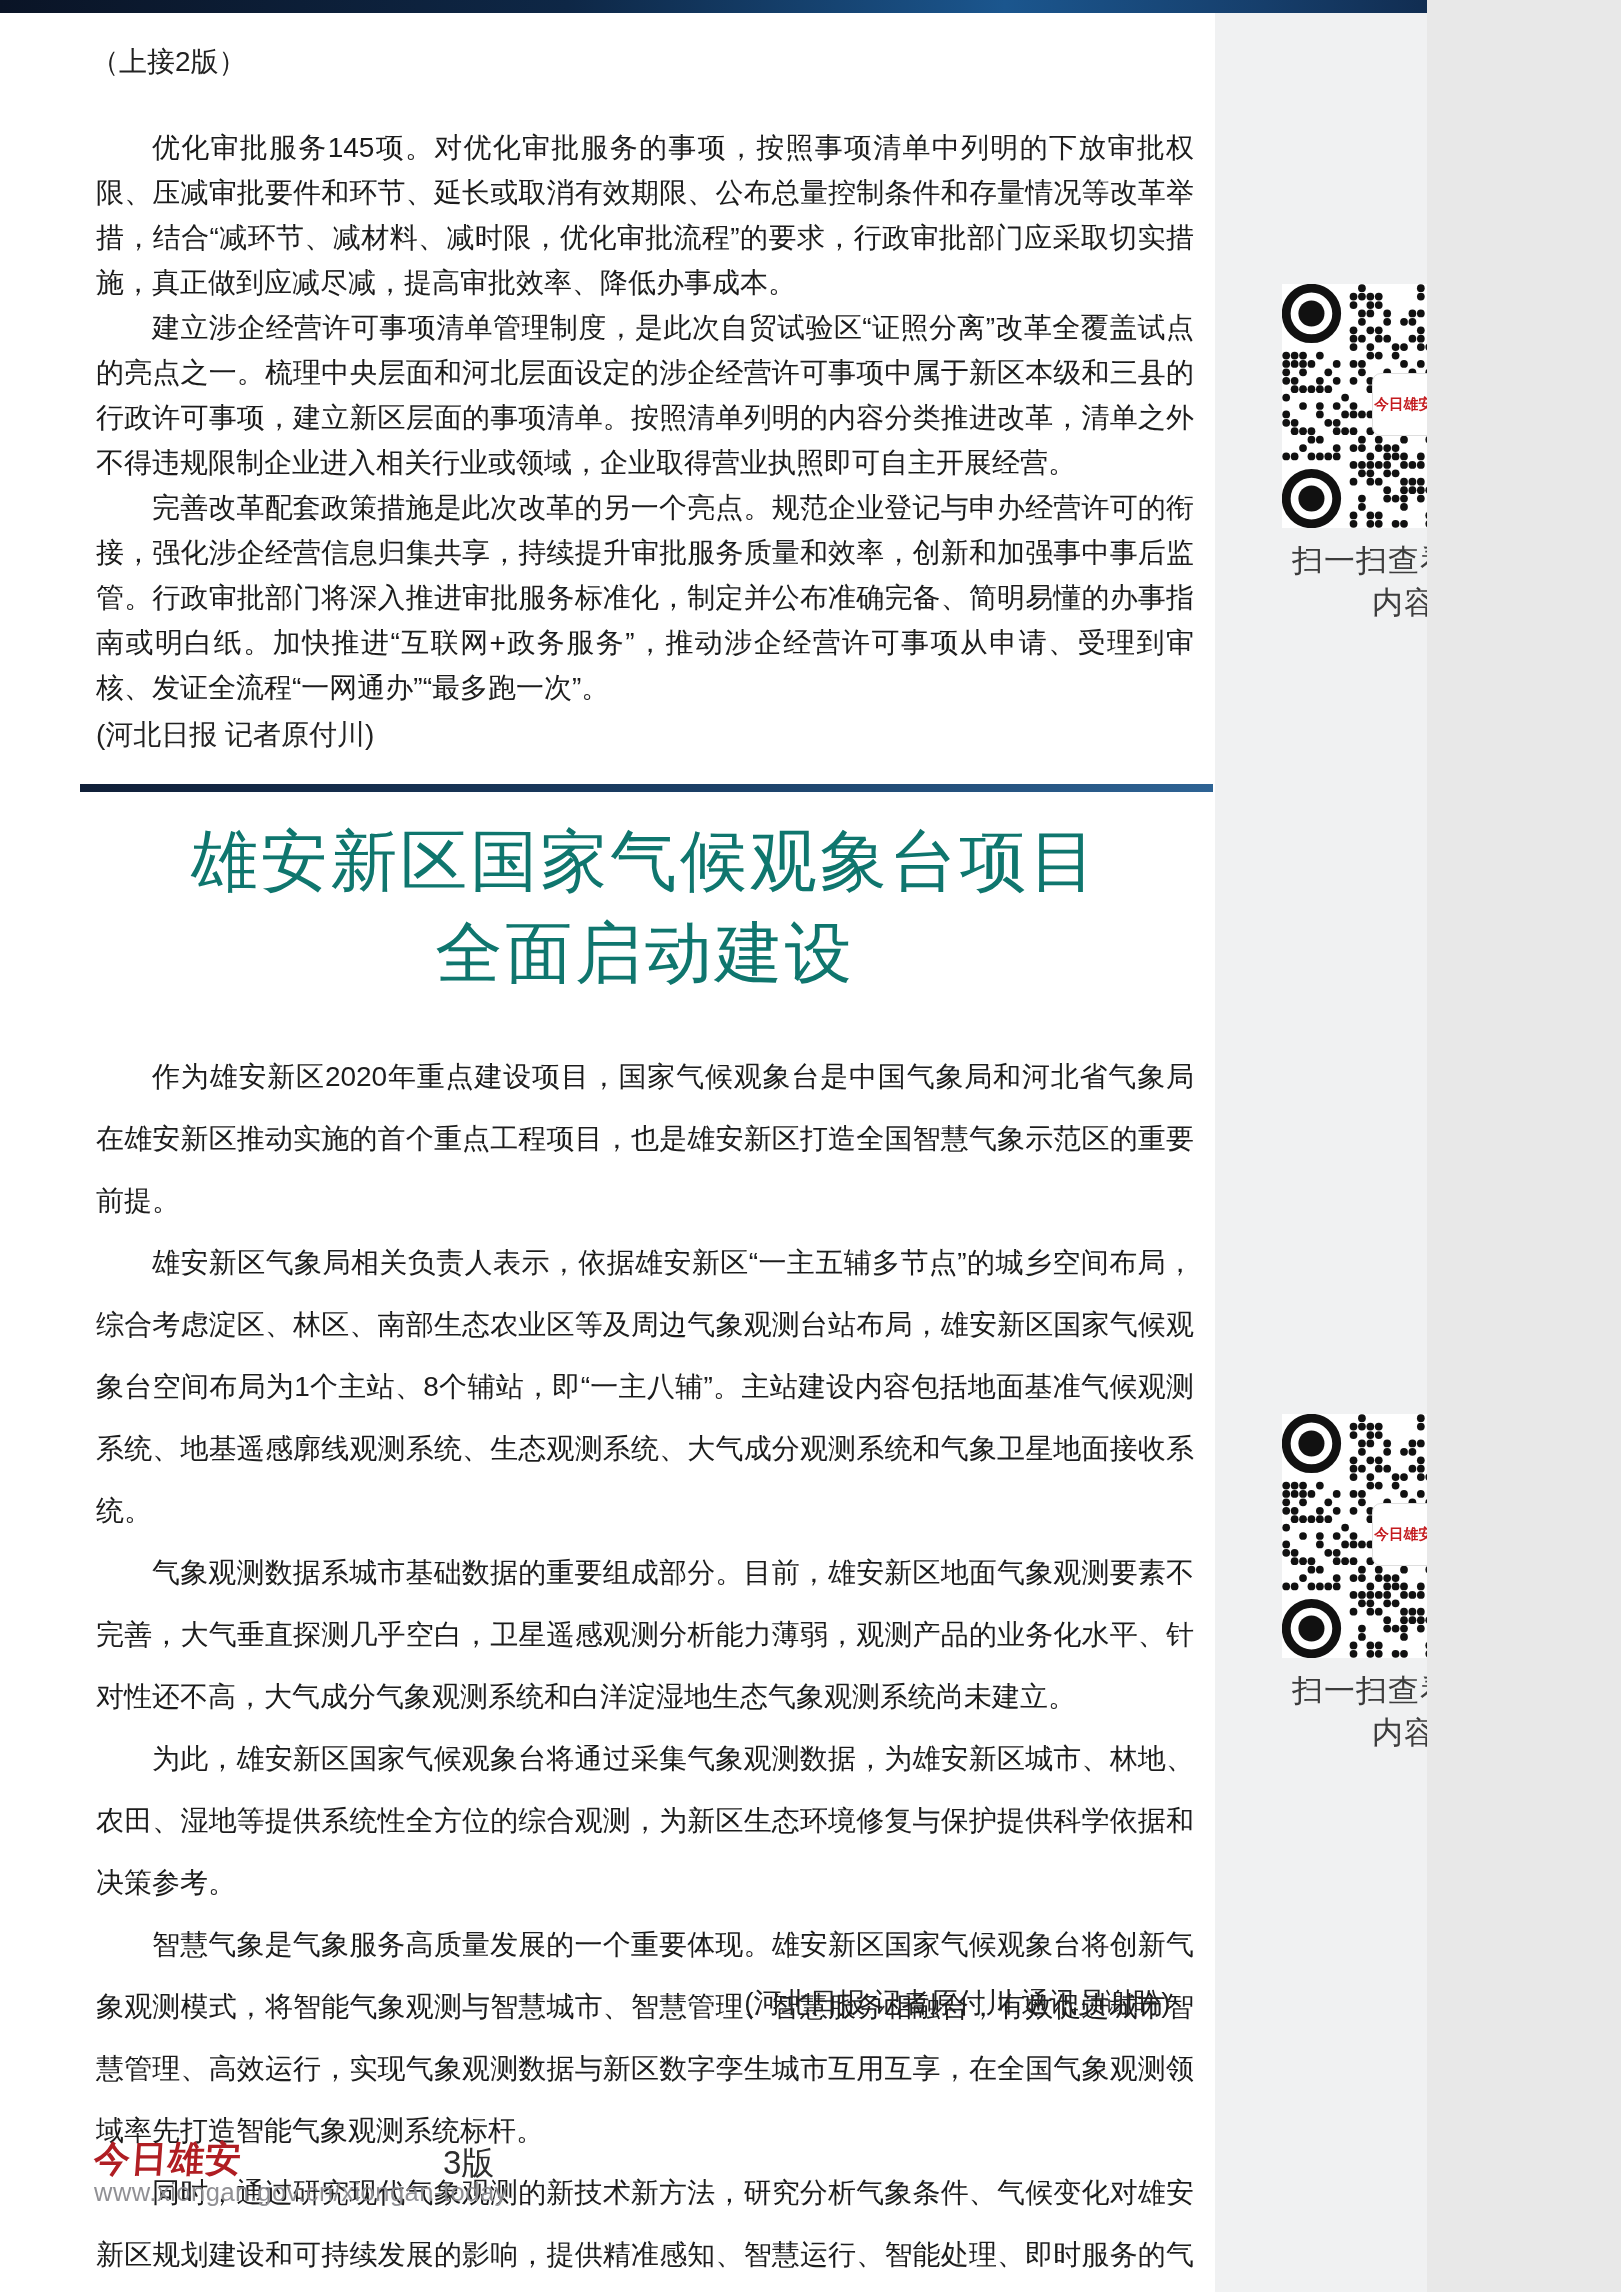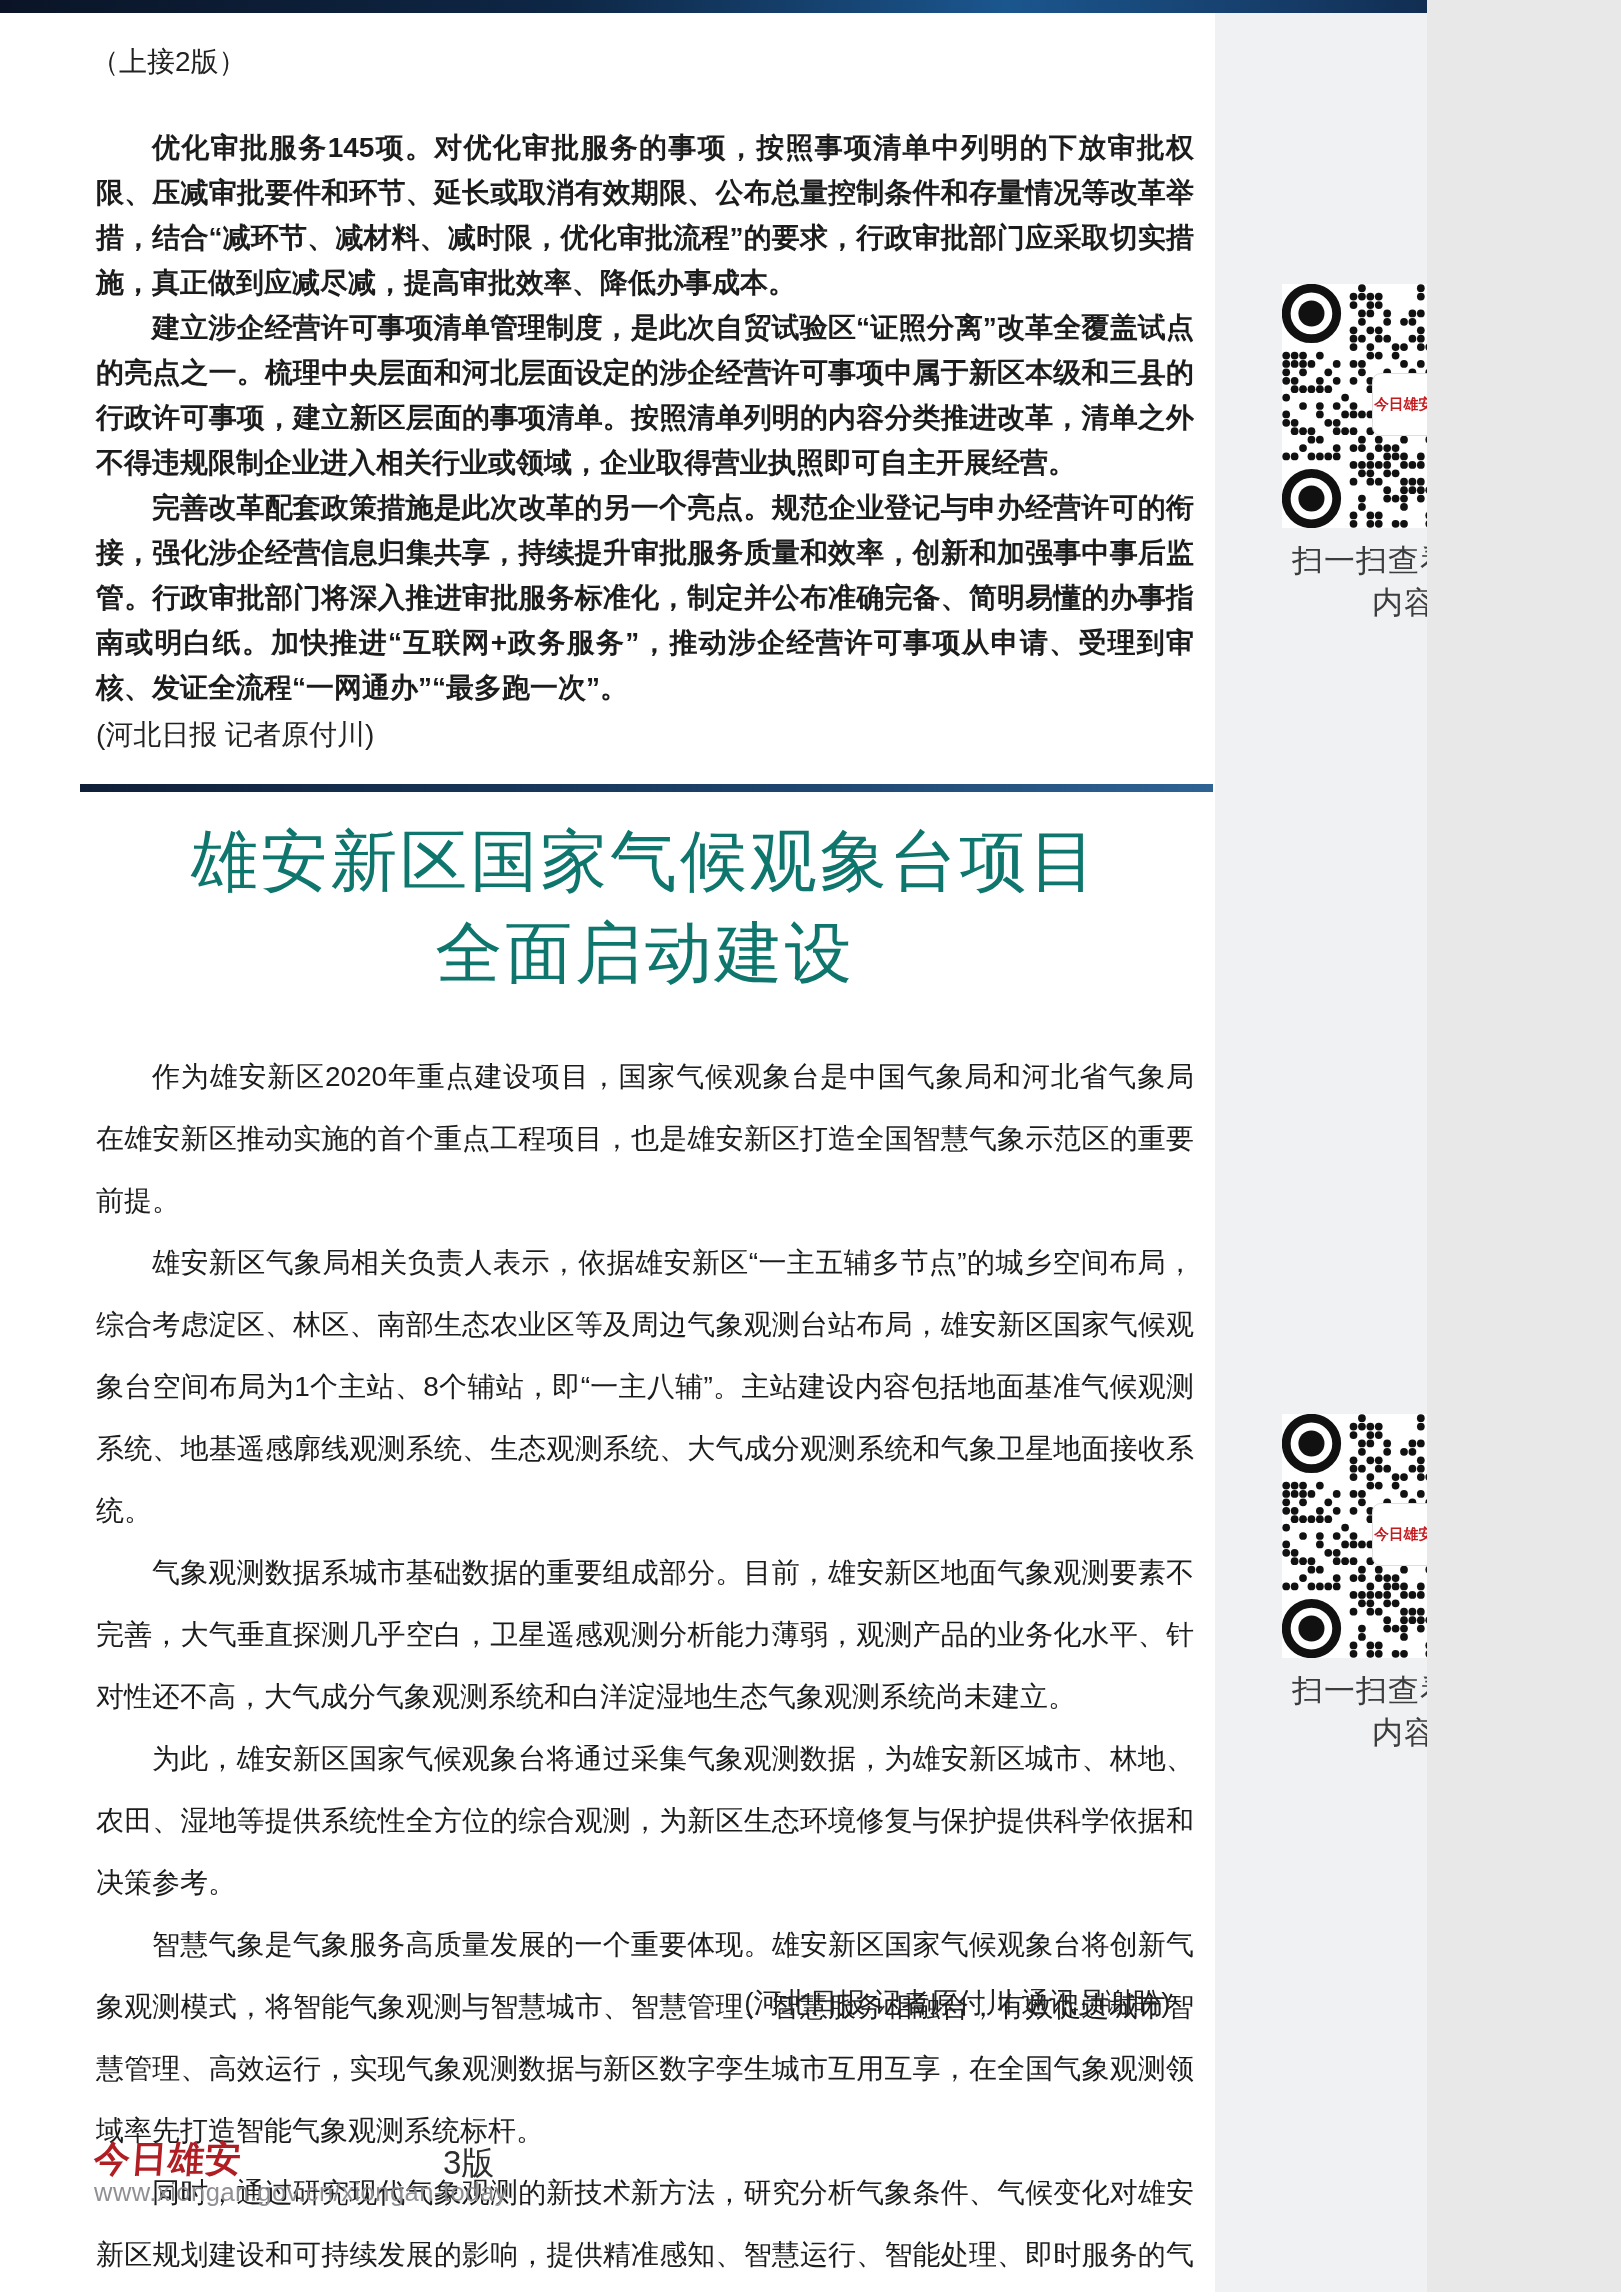--- a/index.html
+++ b/index.html
@@ -4,21 +4,21 @@
 <style>
   html,body{margin:0;padding:0;background:#e8e8e8;}
   .page{position:relative;width:1427px;height:2293px;background:#ffffff;overflow:hidden;
         font-family:"Liberation Sans","DejaVu Sans",sans-serif;color:#1c1c1c;}
   .topbar{position:absolute;left:0;top:0;width:1621px;height:12.7px;
         background:linear-gradient(90deg,#0a1426 0%,#0e2746 35%,#1b568e 62%,#163e6b 78%,#0b1933 100%);}
   .sidebar{position:absolute;left:1215px;top:12.7px;width:406px;height:2280px;background:#f0f1f2;}
   .note{position:absolute;left:91px;top:43px;font-size:28px;color:#222;}
   .art{position:absolute;left:96px;width:1098px;text-align:justify;font-size:28px;}
   .art p{margin:0;text-indent:2em;}
-  .art1{top:125px;line-height:45px;font-weight:bold;}
+  .art1{top:125px;line-height:45px;}
   .byline1{position:absolute;left:96px;top:712px;width:1098px;line-height:45px;
         text-align:left;padding-right:27.4px;box-sizing:border-box;font-size:28px;color:#222;}
   .divider{position:absolute;left:80px;top:784px;width:1133px;height:7.8px;
         background:linear-gradient(90deg,#101f38 0%,#1b3f66 55%,#2e6394 100%);}
   .headline{position:absolute;left:96px;top:815px;width:1098px;text-align:center;
         font-family:"DejaVu Serif","Liberation Serif",serif;font-size:67px;line-height:92px;
         color:#0f766e;letter-spacing:2.9px;}
   .art2{top:1046px;line-height:62px;}
   .art2 .byline-inline{margin-top:-62px;text-indent:0;text-align:right;
         padding-right:23.5px;color:#222;}

